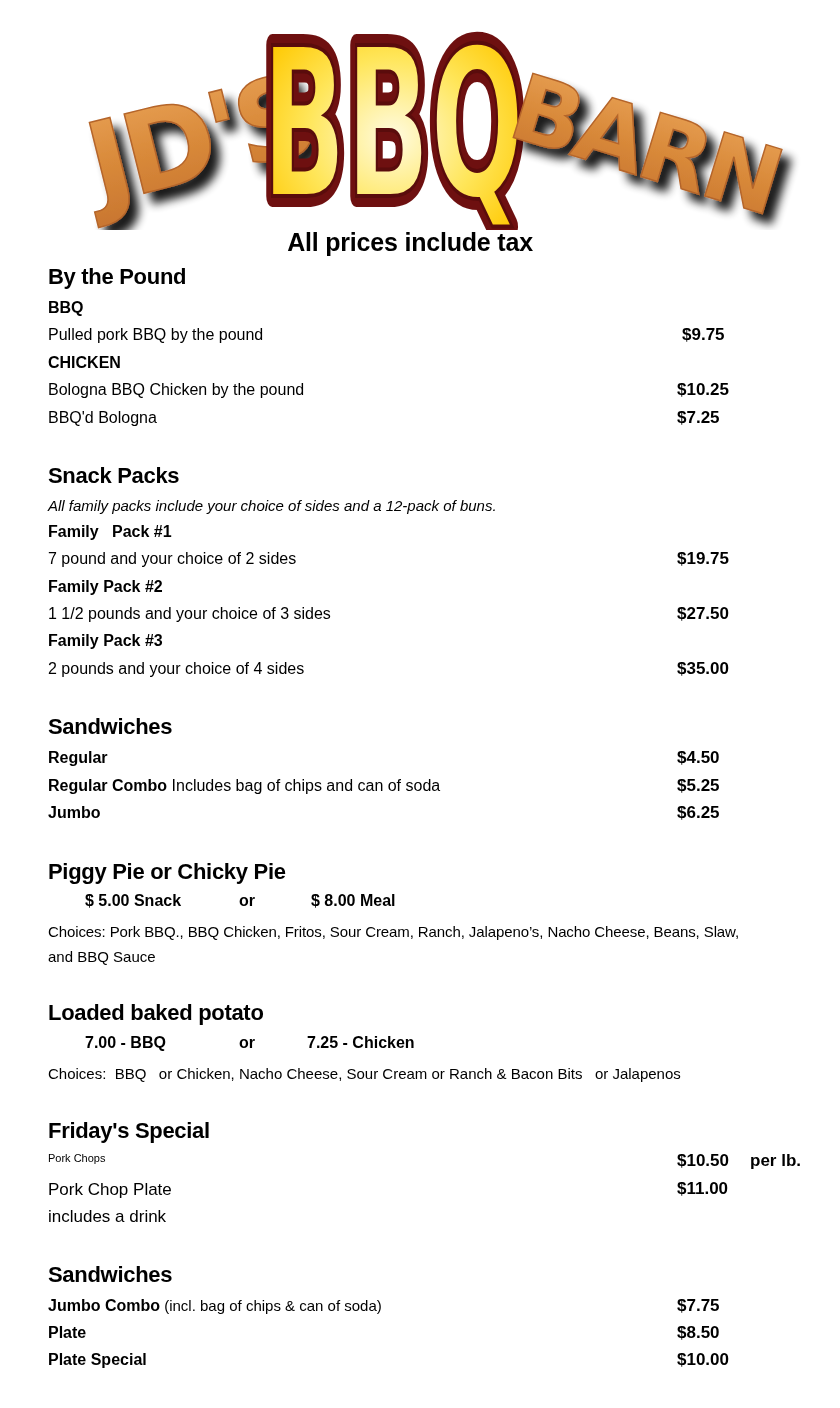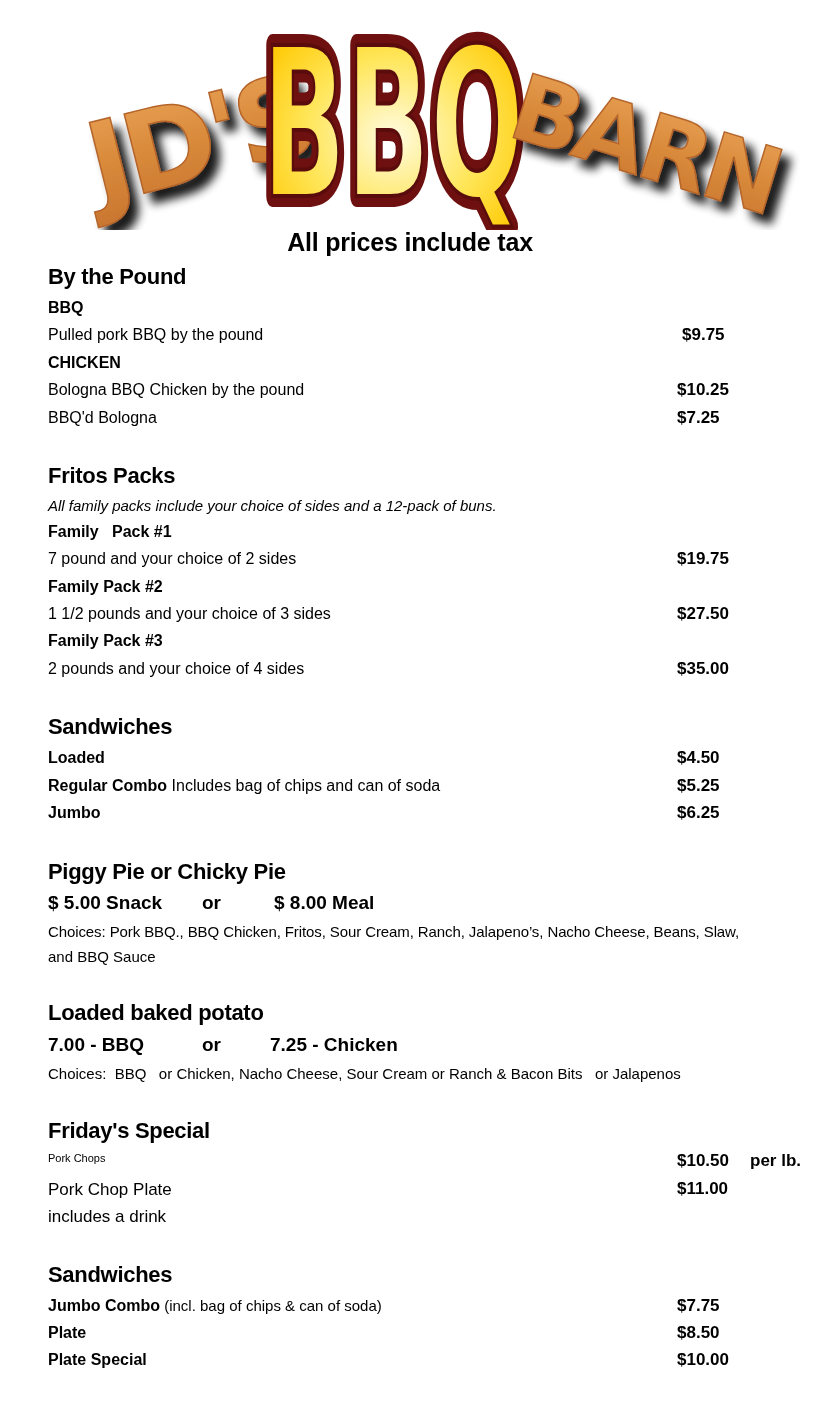--- a/index.html
+++ b/index.html
@@ -13,21 +13,21 @@
       position: absolute; left: 0; width: 820px; top: 228px; text-align: center;
       font-size: 25px; font-weight: bold; letter-spacing: -0.2px;
     }
     .content { position: absolute; left: 48px; top: 0; width: 780px; }
     .abs { position: absolute; white-space: nowrap; }
     .sec-title { font-size: 22px; font-weight: bold; letter-spacing: -0.3px; }
     .line { font-size: 16px; }
     .bold { font-weight: bold; }
     .ital { font-style: italic; }
     .price { font-size: 17px; font-weight: bold; }
-    .subhead { font-size: 19px; font-weight: bold; }
+    .subhead { font-size: 16px; font-weight: bold; margin-left: 37px; }
   </style>
 </head>
 <body>
 
 <div class="logo">
   <svg viewBox="0 0 840 230" xmlns="http://www.w3.org/2000/svg">
     <defs>
       <linearGradient id="wood" x1="0" y1="0" x2="0" y2="1">
         <stop offset="0" stop-color="#e9a257"></stop>
         <stop offset="0.5" stop-color="#d98a3a"></stop>
@@ -73,35 +73,35 @@
   <div class="abs sec-title" style="top:264px">By the Pound</div>
   <div class="abs line bold" style="top:299px">BBQ</div>
   <div class="abs line" style="top:326px">Pulled pork BBQ by the pound</div>
   <div class="abs price" style="top:325px;left:634px">$9.75</div>
   <div class="abs line bold" style="top:354px">CHICKEN</div>
   <div class="abs line" style="top:381px">Bologna BBQ Chicken by the pound</div>
   <div class="abs price" style="top:380px;left:629px">$10.25</div>
   <div class="abs line" style="top:409px">BBQ'd Bologna</div>
   <div class="abs price" style="top:408px;left:629px">$7.25</div>
 
-  <div class="abs sec-title" style="top:463px">Fritos Packs</div>
+  <div class="abs sec-title" style="top:463px">Snack Packs</div>
   <div class="abs line ital" style="top:497px;font-size:15px">All family packs include your choice of sides and a 12-pack of buns.</div>
   <div class="abs line bold" style="top:523px;white-space:pre">Family   Pack #1</div>
   <div class="abs line" style="top:550px">7 pound and your choice of 2 sides</div>
   <div class="abs price" style="top:549px;left:629px">$19.75</div>
   <div class="abs line bold" style="top:578px">Family Pack #2</div>
   <div class="abs line" style="top:605px">1 1/2 pounds and your choice of 3 sides</div>
   <div class="abs price" style="top:604px;left:629px">$27.50</div>
   <div class="abs line bold" style="top:632px">Family Pack #3</div>
   <div class="abs line" style="top:660px">2 pounds and your choice of 4 sides</div>
   <div class="abs price" style="top:659px;left:629px">$35.00</div>
 
   <div class="abs sec-title" style="top:714px">Sandwiches</div>
   <div class="abs line" style="top:749px">
-    <span class="bold">Loaded</span>
+    <span class="bold">Regular</span>
   </div>
   <div class="abs price" style="top:748px;left:629px">$4.50</div>
   <div class="abs line" style="top:777px">
     <span class="bold">Regular Combo</span><span> Includes bag of chips and can of soda</span>
   </div>
   <div class="abs price" style="top:776px;left:629px">$5.25</div>
   <div class="abs line" style="top:804px">
     <span class="bold">Jumbo</span>
   </div>
   <div class="abs price" style="top:803px;left:629px">$6.25</div>

